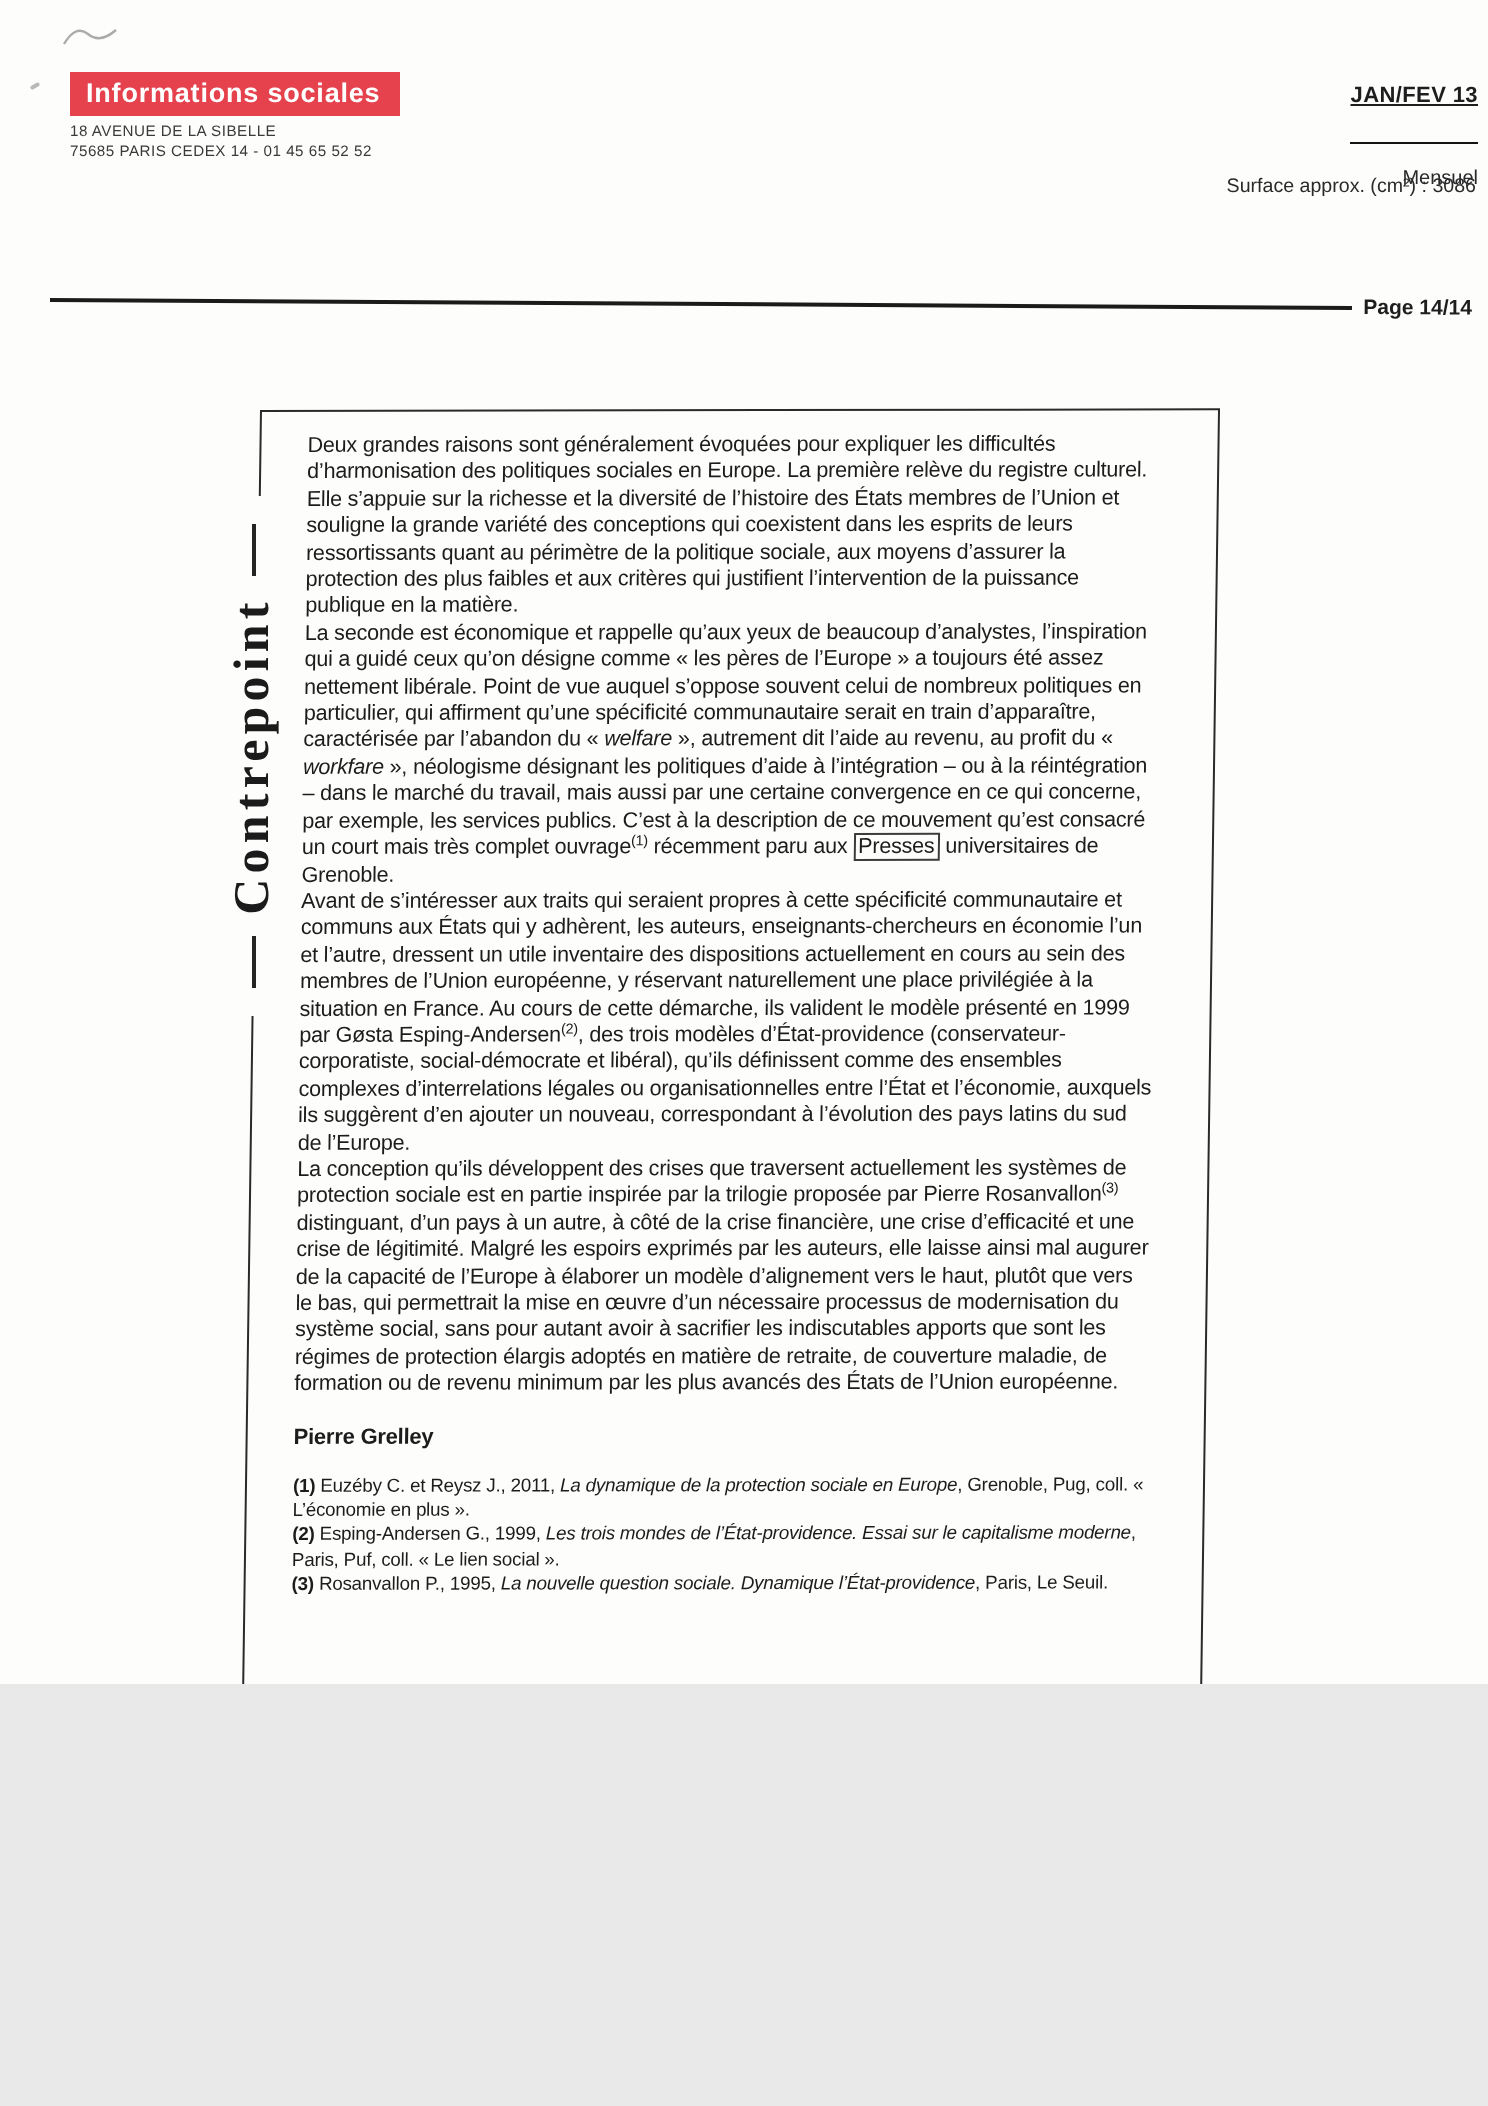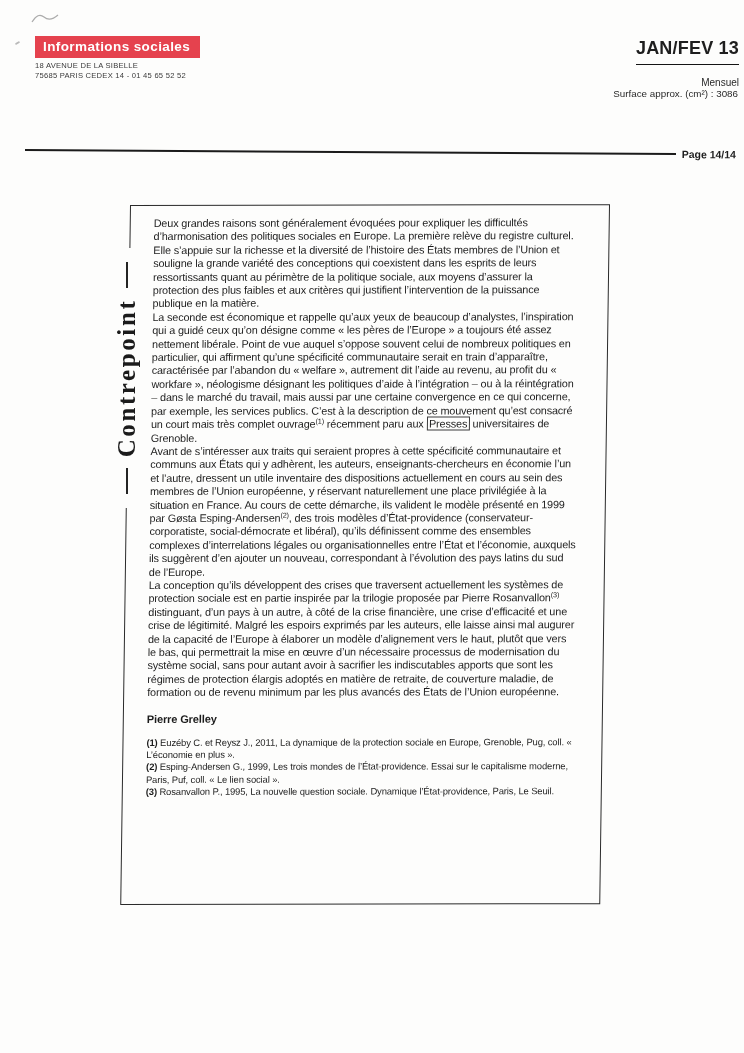--- a/index.html
+++ b/index.html
@@ -3,21 +3,21 @@
 <meta charset="utf-8">
 <style>
   html,body{margin:0;padding:0;}
   body{
     background:#e9e9e9;
     font-family:"Liberation Sans", sans-serif;
     -webkit-font-smoothing:antialiased;
   }
   .page{
     position:relative;
-    width:744px;height:1053px;
+    width:744px;height:842px;
     background:#fdfdfc;
     overflow:hidden;
     color:#1e1e1e;
   }
 
   
   .brand-badge{
     position:absolute;left:35px;top:36px;
     background:#e5424e;
     color:#ffffff;
@@ -28,23 +28,24 @@
     position:absolute;left:35px;top:61px;
     font-size:7.6px;line-height:10px;letter-spacing:.25px;
     color:#3a3a3a;
   }
   .issue-block{
     position:absolute;right:5px;top:38px;
     text-align:right;
   }
   .issue-date{
     display:inline-block;
-    font-size:18px;font-weight:bold;letter-spacing:.2px;
+    font-size:11px;font-weight:bold;letter-spacing:.2px;
     border-bottom:1.6px solid #141414;
-    padding-bottom:5px;
+    padding-bottom:17px;
+    text-decoration:underline;
   }
   .frequency{
     font-size:10px;color:#2a2a2a;margin-top:12px;
   }
   .surface{
     position:absolute;right:6px;top:88px;
     font-size:9.8px;color:#2a2a2a;
   }
   .page-rule-row{
     position:absolute;left:25px;right:8px;top:144px;
@@ -78,21 +79,21 @@
   .article-body{
     margin:11px 28px 0 23px;
     font-size:10.8px;line-height:13.4px;letter-spacing:-.12px;
     color:#1c1c1c;
     text-align:left;
   }
   .article-body p{margin:0;}
   .signature{font-weight:bold;margin-top:13px !important;font-size:11px;}
   .footnotes{margin-top:11px;font-size:9.4px;line-height:12.2px;letter-spacing:-.1px;}
   .footnotes p{margin:0;}
-  .seg-i{}
+  .seg-i{font-style:italic;}
   .seg-b{font-weight:bold;}
   .seg-boxed{outline:1px solid #3c3c3c;padding:0 1.5px;margin:0 1px;}
   .article-body sup,.footnotes sup{font-size:7.2px;line-height:0;vertical-align:4px;}
 
   
   .rubric{
     position:absolute;left:-3px;top:358px;
     width:260px;height:40px;
     transform:rotate(-90deg);
     display:flex;align-items:center;justify-content:center;gap:11px;

